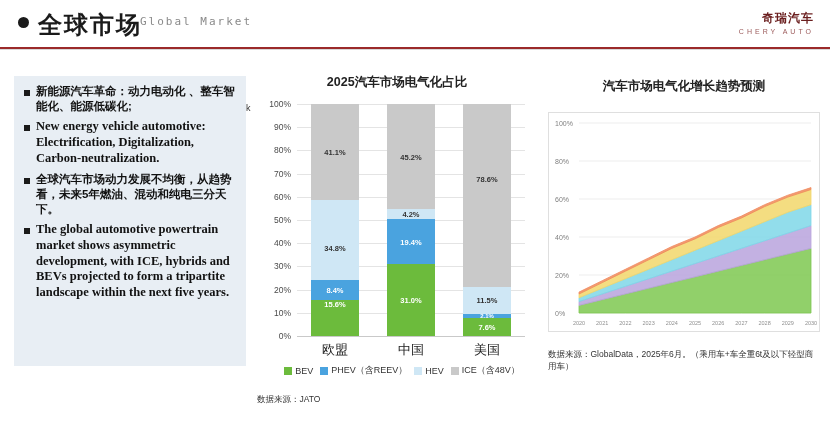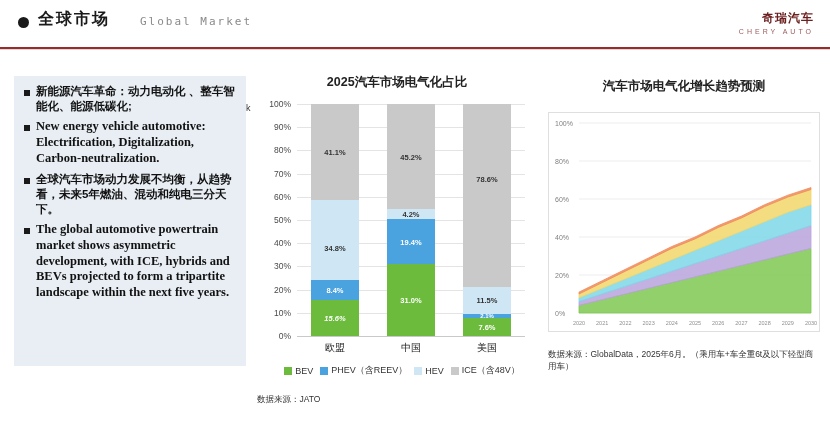--- a/index.html
+++ b/index.html
@@ -30,21 +30,21 @@
   .header-bullet {
     position: absolute;
     left: 18px; top: 17px;
     width: 11px; height: 11px;
     border-radius: 50%;
     background: #1a1a1a;
   }
   .title-cn {
     position: absolute;
     left: 38px; top: 9px;
-    font-size: 16px;
+    font-size: 24px;
     font-weight: bold;
     color: #1a1a1a;
     letter-spacing: 2px;
   }
   .title-en {
     position: absolute;
     left: 140px; top: 15px;
     font-size: 11px;
     color: #8a8a8a;
     letter-spacing: 2px;
@@ -185,21 +185,21 @@
     font-weight: bold;
     color: #333;
     transform: translateY(-50%);
     white-space: nowrap;
   }
   .cat-label {
     position: absolute;
     top: 277px;
     width: 70px;
     text-align: center;
-    font-size: 10px;
+    font-size: 13px;
     color: #222;
   }
   .c1-legend {
     position: absolute;
     left: 10px; top: 300px;
     width: 272px;
     display: flex;
     justify-content: center;
     align-items: center;
     gap: 7px;
@@ -330,21 +330,21 @@
         <div class="gridline" style="top: 162.4px;"></div>
         <div class="gridline" style="top: 139.2px;"></div>
         <div class="gridline" style="top: 116px;"></div>
         <div class="gridline" style="top: 92.8px;"></div>
         <div class="gridline" style="top: 69.6px;"></div>
         <div class="gridline" style="top: 46.4px;"></div>
         <div class="gridline" style="top: 23.2px;"></div>
         <div class="gridline" style="top: 0px;"></div>
         <div class="bar-group" style="left: 14px; height: 232px;">
           <div class="seg" style="background: rgb(108, 187, 60); height: 36.192px; bottom: 0px;"></div>
-          <div class="seg-label" style="top: 214px; color: rgb(255, 255, 255); font-style: italic;">15.6%</div>
+          <div class="seg-label" style="top: 200px; color: rgb(255, 255, 255);">15.6%</div>
           <div class="seg" style="background: rgb(74, 163, 223); height: 19.488px; bottom: 36.192px;"></div>
           <div class="seg-label" style="top: 186.064px; color: rgb(255, 255, 255);">8.4%</div>
           <div class="seg" style="background: rgb(207, 231, 245); height: 80.736px; bottom: 55.68px;"></div>
           <div class="seg-label" style="top: 144px;">34.8%</div>
           <div class="seg" style="background: rgb(201, 201, 201); height: 95.352px; bottom: 136.416px;"></div>
           <div class="seg-label" style="top: 47.908px;">41.1%</div>
         </div>
         <div class="bar-group" style="left: 90px; height: 232px;">
           <div class="seg" style="background: rgb(108, 187, 60); height: 71.92px; bottom: 0px;"></div>
           <div class="seg-label" style="top: 196.04px; color: rgb(255, 255, 255);">31.0%</div>

